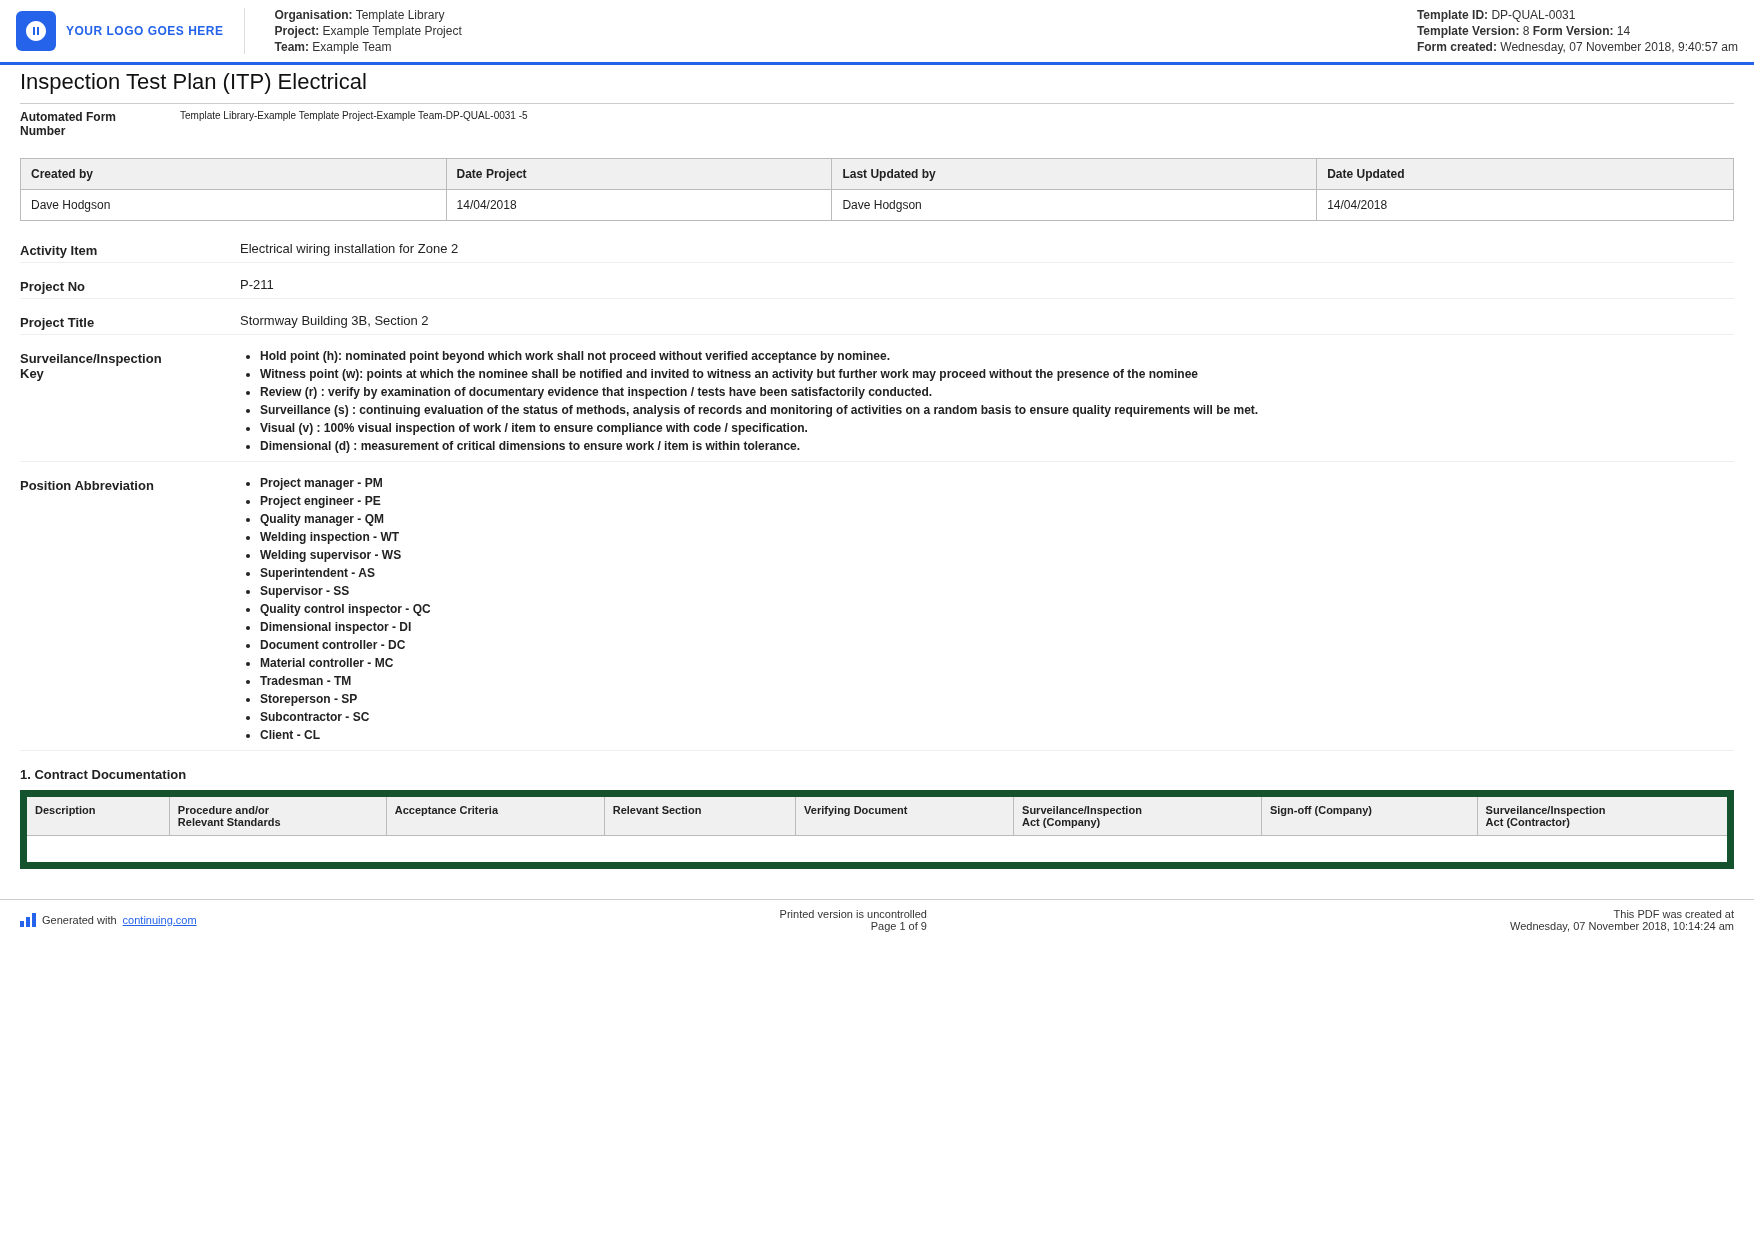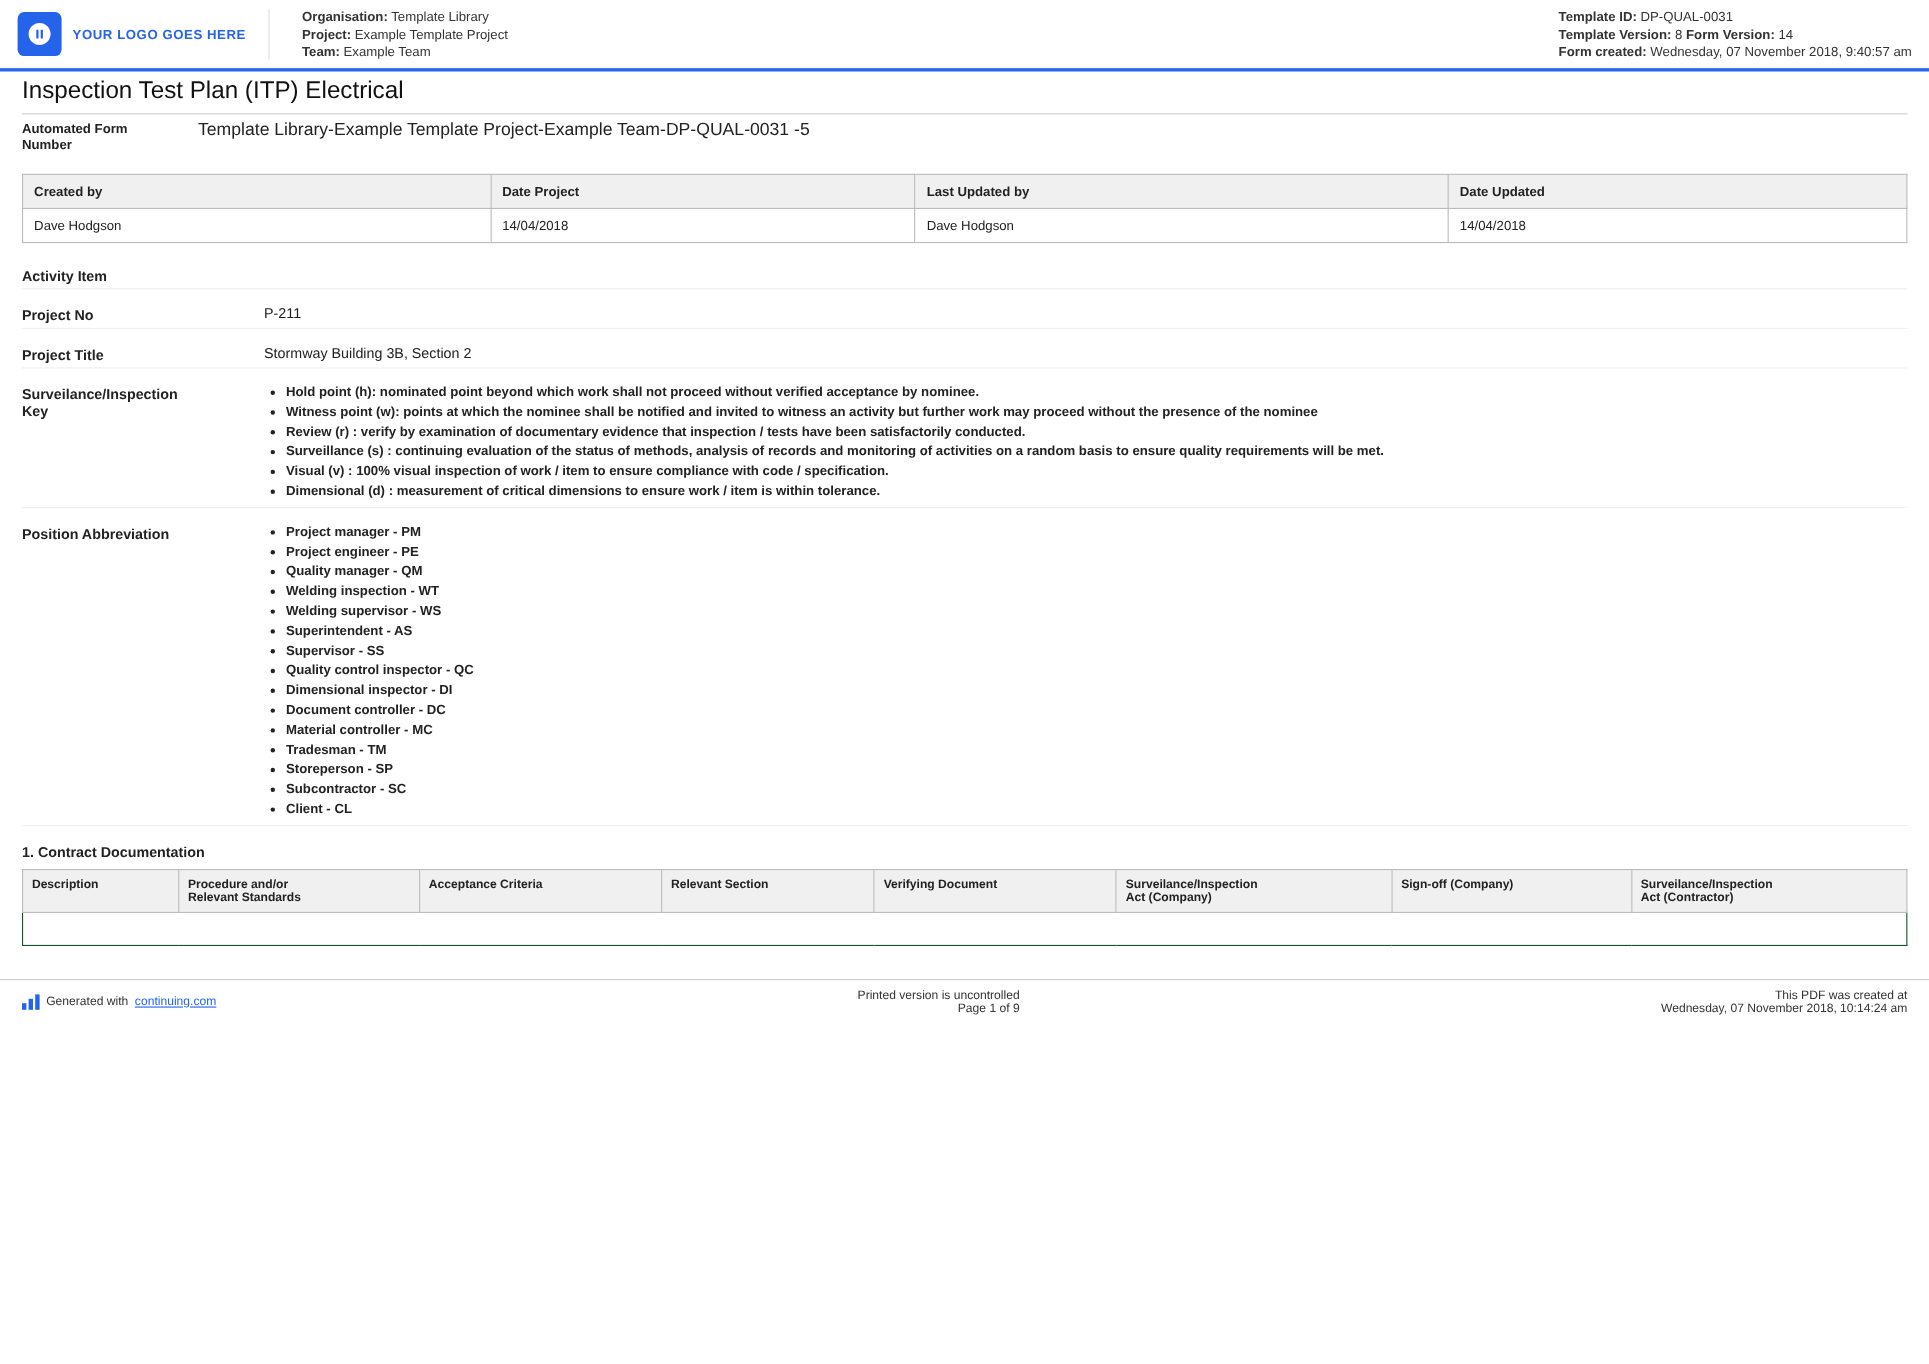--- a/index.html
+++ b/index.html
@@ -52,21 +52,21 @@
     .header-right p { font-size: 12px; color: #333; }
     .header-right p strong { font-weight: bold; }
 
     
     .main { padding: 4px 20px 20px; }
 
     .doc-title { font-size: 22px; font-weight: normal; color: #111; margin-bottom: 6px; border-bottom: 1px solid #ccc; padding-bottom: 8px; }
 
     .form-number-row { display: flex; gap: 0; margin-bottom: 20px; margin-top: 6px; }
     .form-number-label { font-weight: bold; font-size: 12px; min-width: 160px; }
-    .form-number-value { font-size: 16px; }
+    .form-number-value { font-size: 10px; }
 
     
     .info-table {
       width: 100%;
       border-collapse: collapse;
       margin-bottom: 16px;
       border: 1px solid #bbb;
     }
     .info-table th {
       background: #f0f0f0;
@@ -113,21 +113,21 @@
     .section-heading {
       font-size: 13px;
       font-weight: bold;
       margin: 16px 0 8px;
     }
 
     
     .bottom-table {
       width: 100%;
       border-collapse: collapse;
-      border: 1px solid #14532d;
+      border: 7px solid #14532d;
       margin-top: 8px;
     }
     .bottom-table th {
       background: #f0f0f0;
       border: 1px solid #bbb;
       padding: 7px 8px;
       font-size: 11px;
       font-weight: bold;
       text-align: left;
       vertical-align: top;
@@ -217,20 +217,21 @@
         <td>Dave Hodgson</td>
         <td>14/04/2018</td>
         <td>Dave Hodgson</td>
         <td>14/04/2018</td>
       </tr>
     </tbody>
   </table>
 
   <div class="field-row">
     <div class="field-label">Activity Item</div>
+    <div class="field-value">Electrical wiring installation for Zone 2</div>
   </div>
 
   <div class="field-row">
     <div class="field-label">Project No</div>
     <div class="field-value">P-211</div>
   </div>
 
   <div class="field-row">
     <div class="field-label">Project Title</div>
     <div class="field-value">Stormway Building 3B, Section 2</div>

